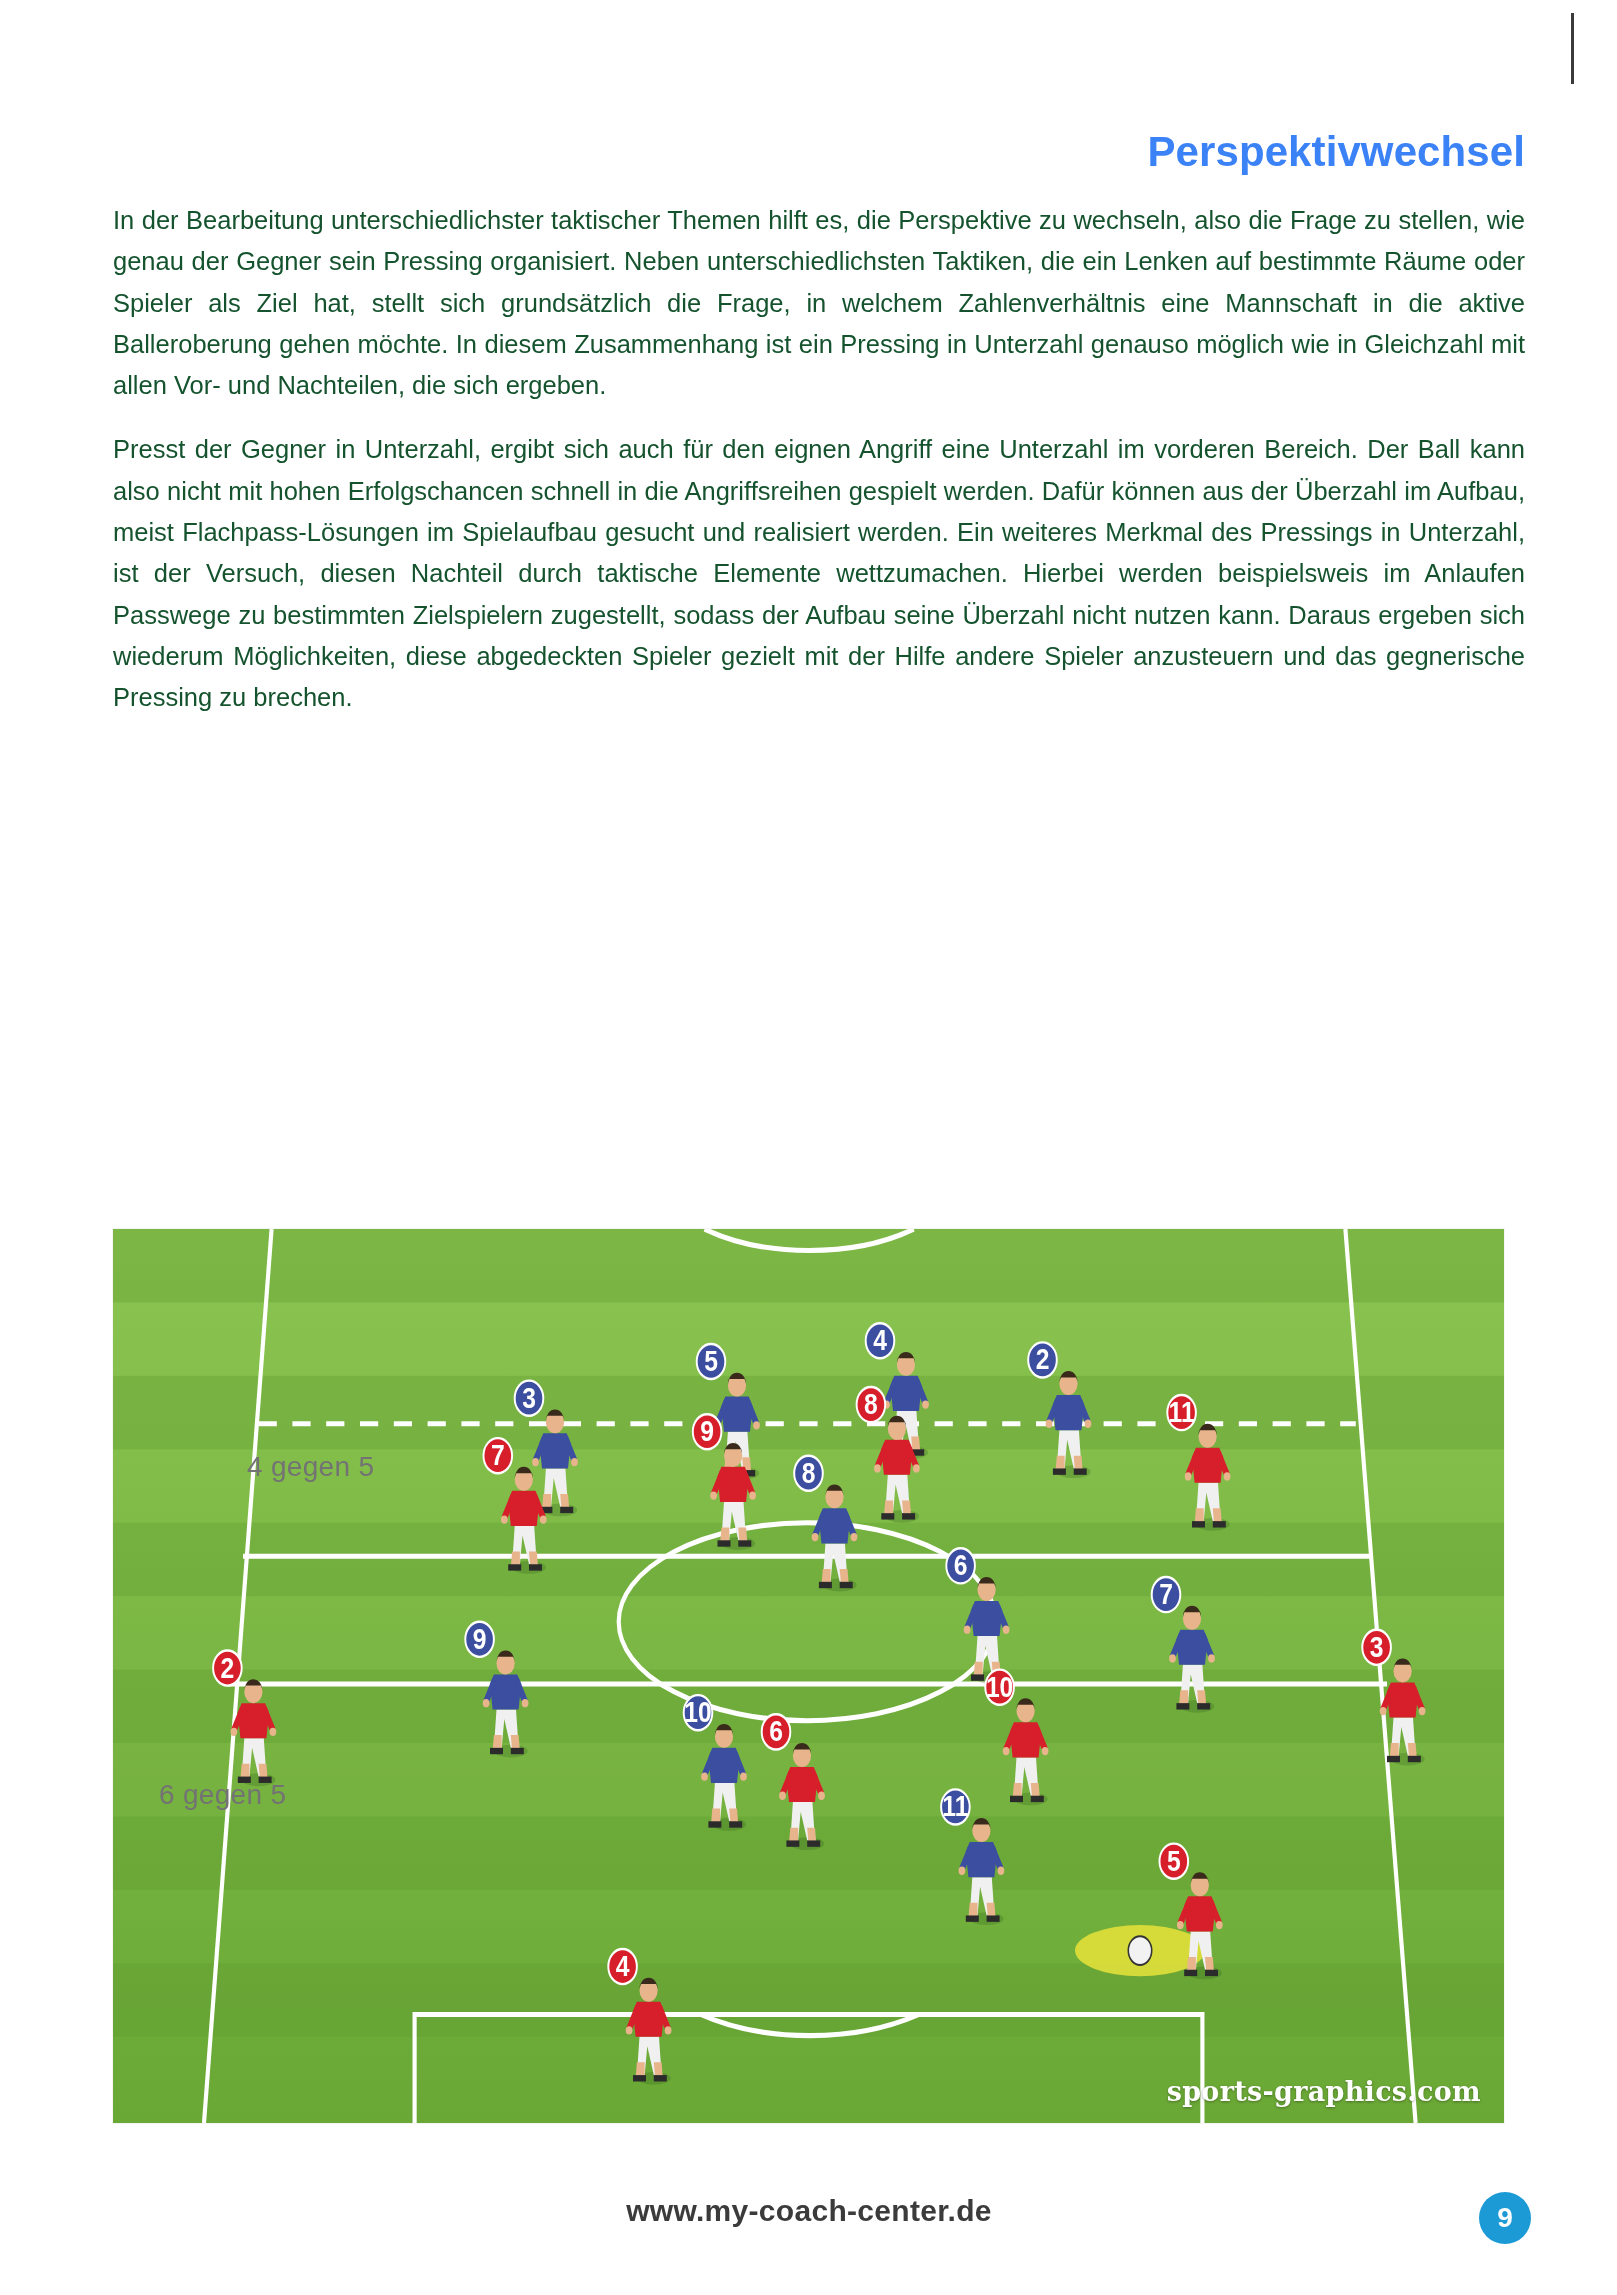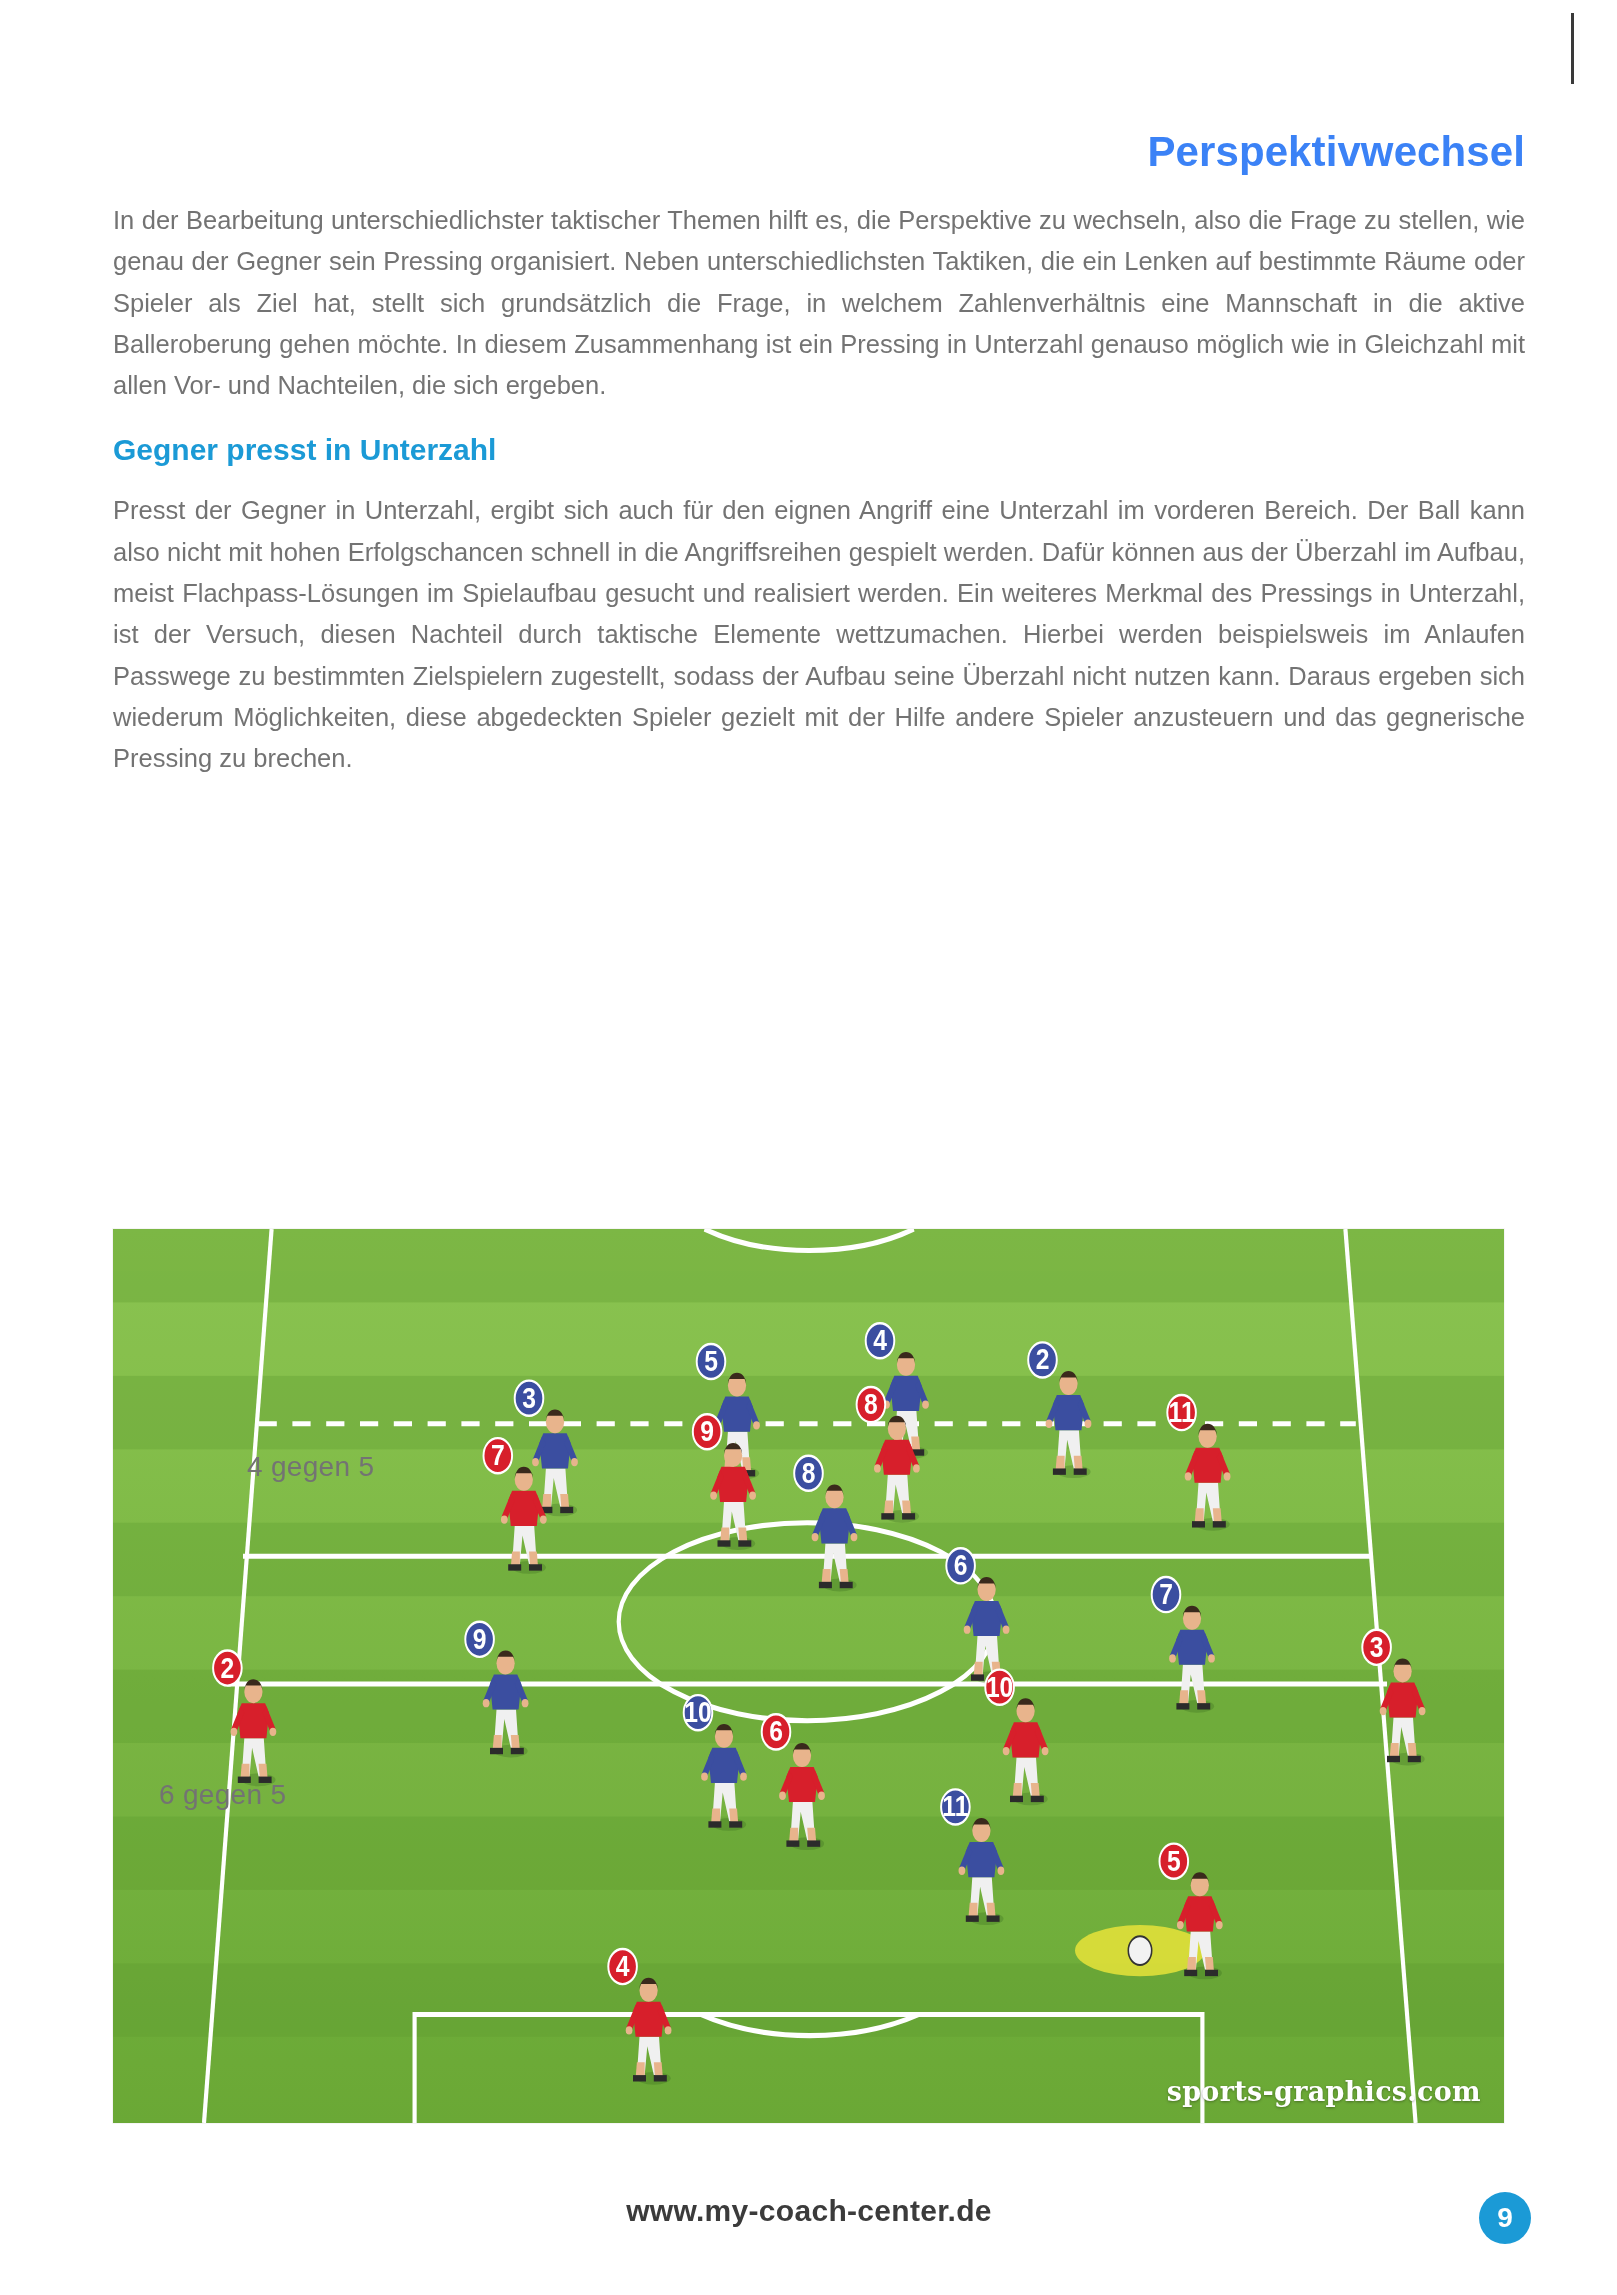--- a/index.html
+++ b/index.html
@@ -61,21 +61,21 @@
     font-weight: bold;
     color: #3b82f6;
     margin: 0 0 24px 0;
     letter-spacing: 0.1px;
     text-align: right;
   }
 
   p.body {
     font-size: 25.5px;
     line-height: 1.62;
-    color: #737373;
+    color: #14532d;
     margin: 0 0 23px 0;
     text-align: justify;
     text-justify: inter-word;
     hyphens: manual;
   }
 
   h2.subtitle {
     font-size: 30px;
     font-weight: bold;
     color: #1b9ad6;
@@ -158,21 +158,20 @@
 </head>
 <body>
 
 <div class="page">
 
   <div class="header-rule"></div>
 
   <div class="content">
     <h1 class="title">Perspektivwechsel</h1>
     <p class="body">In der Bearbeitung unterschiedlichster taktischer Themen hilft es, die Perspektive zu wechseln, also die Frage zu stellen, wie genau der Gegner sein Pressing organisiert. Neben unterschiedlichsten Taktiken, die ein Lenken auf bestimmte Räume oder Spieler als Ziel hat, stellt sich grundsätzlich die Frage, in welchem Zahlenverhältnis eine Mannschaft in die aktive Balleroberung gehen möchte. In diesem Zusammenhang ist ein Pressing in Unterzahl genauso möglich wie in Gleichzahl mit allen Vor- und Nachteilen, die sich ergeben.</p>
-    <h2 class="subtitle">Gegner presst in Unterzahl</h2>
     <p class="body">Presst der Gegner in Unterzahl, ergibt sich auch für den eignen Angriff eine Unterzahl im vorderen Bereich. Der Ball kann also nicht mit hohen Erfolgschancen schnell in die Angriffsreihen gespielt werden. Dafür können aus der Überzahl im Aufbau, meist Flachpass-Lösungen im Spielaufbau gesucht und realisiert werden. Ein weiteres Merkmal des Pressings in Unterzahl, ist der Versuch, diesen Nachteil durch taktische Elemente wettzumachen. Hierbei werden beispielsweis im Anlaufen Passwege zu bestimmten Zielspielern zugestellt, sodass der Aufbau seine Überzahl nicht nutzen kann. Daraus ergeben sich wiederum Möglichkeiten, diese abgedeckten Spieler gezielt mit der Hilfe andere Spieler anzusteuern und das gegnerische Pressing zu brechen.</p>
   </div>
 
   <div class="figure">
     <svg viewBox="0 0 1070 560" preserveAspectRatio="none">
       <defs>
         <linearGradient id="turfGrad" x1="0" y1="0" x2="0" y2="1">
           <stop offset="0%" stop-color="#93cc55"></stop>
           <stop offset="100%" stop-color="#6fae38"></stop>
         </linearGradient>

